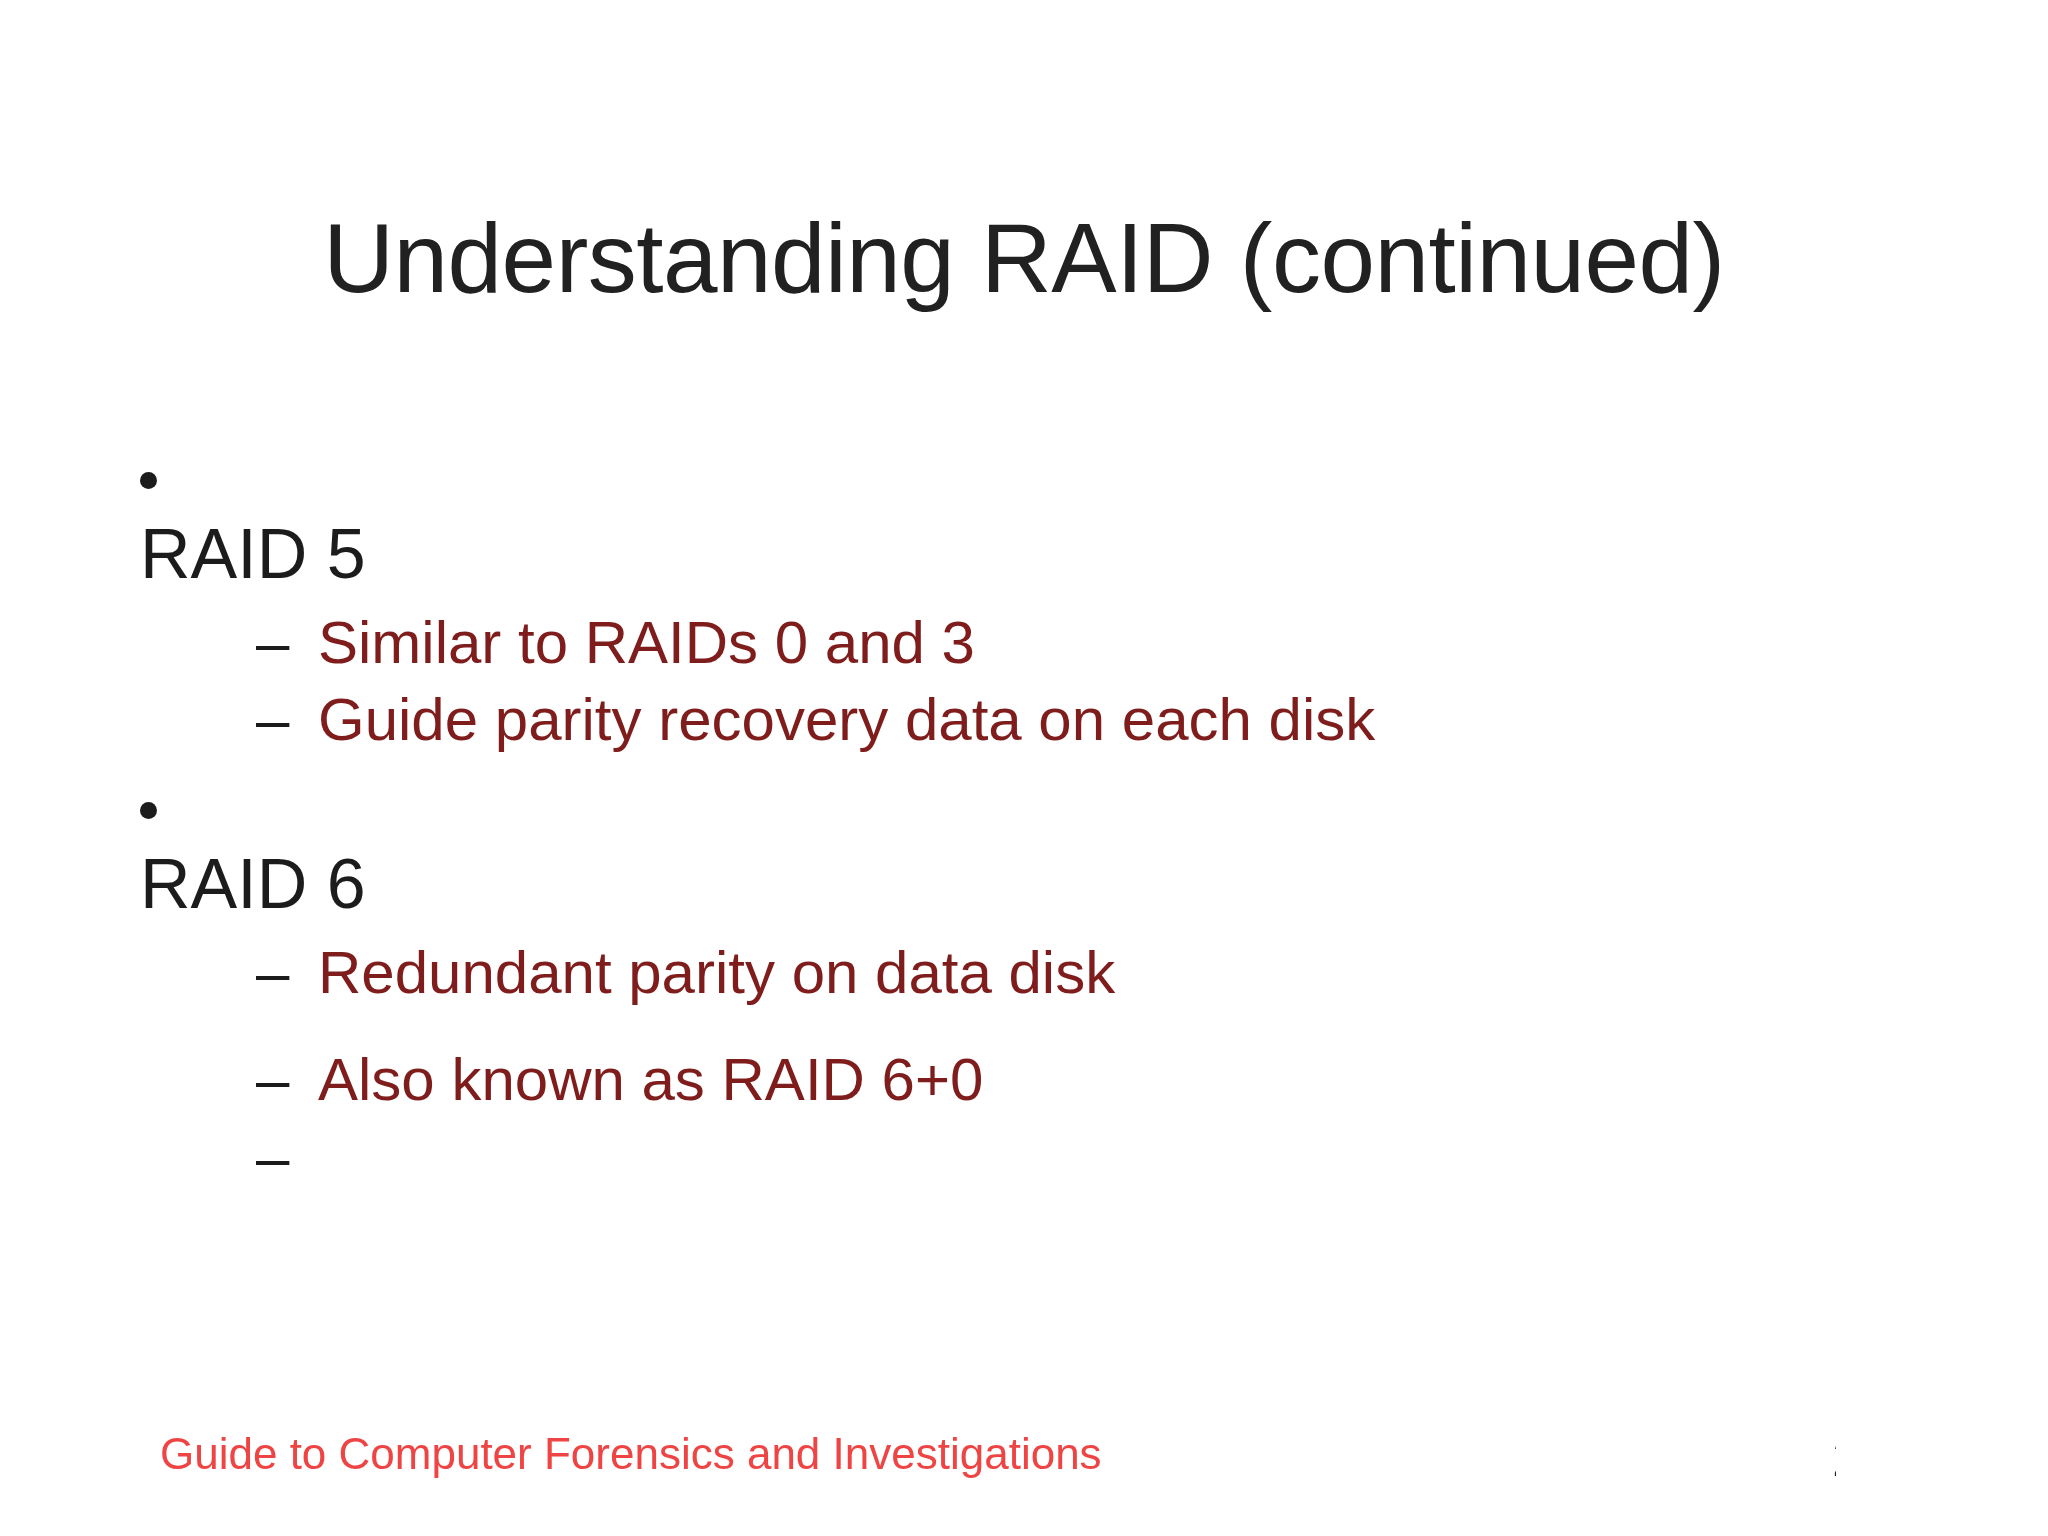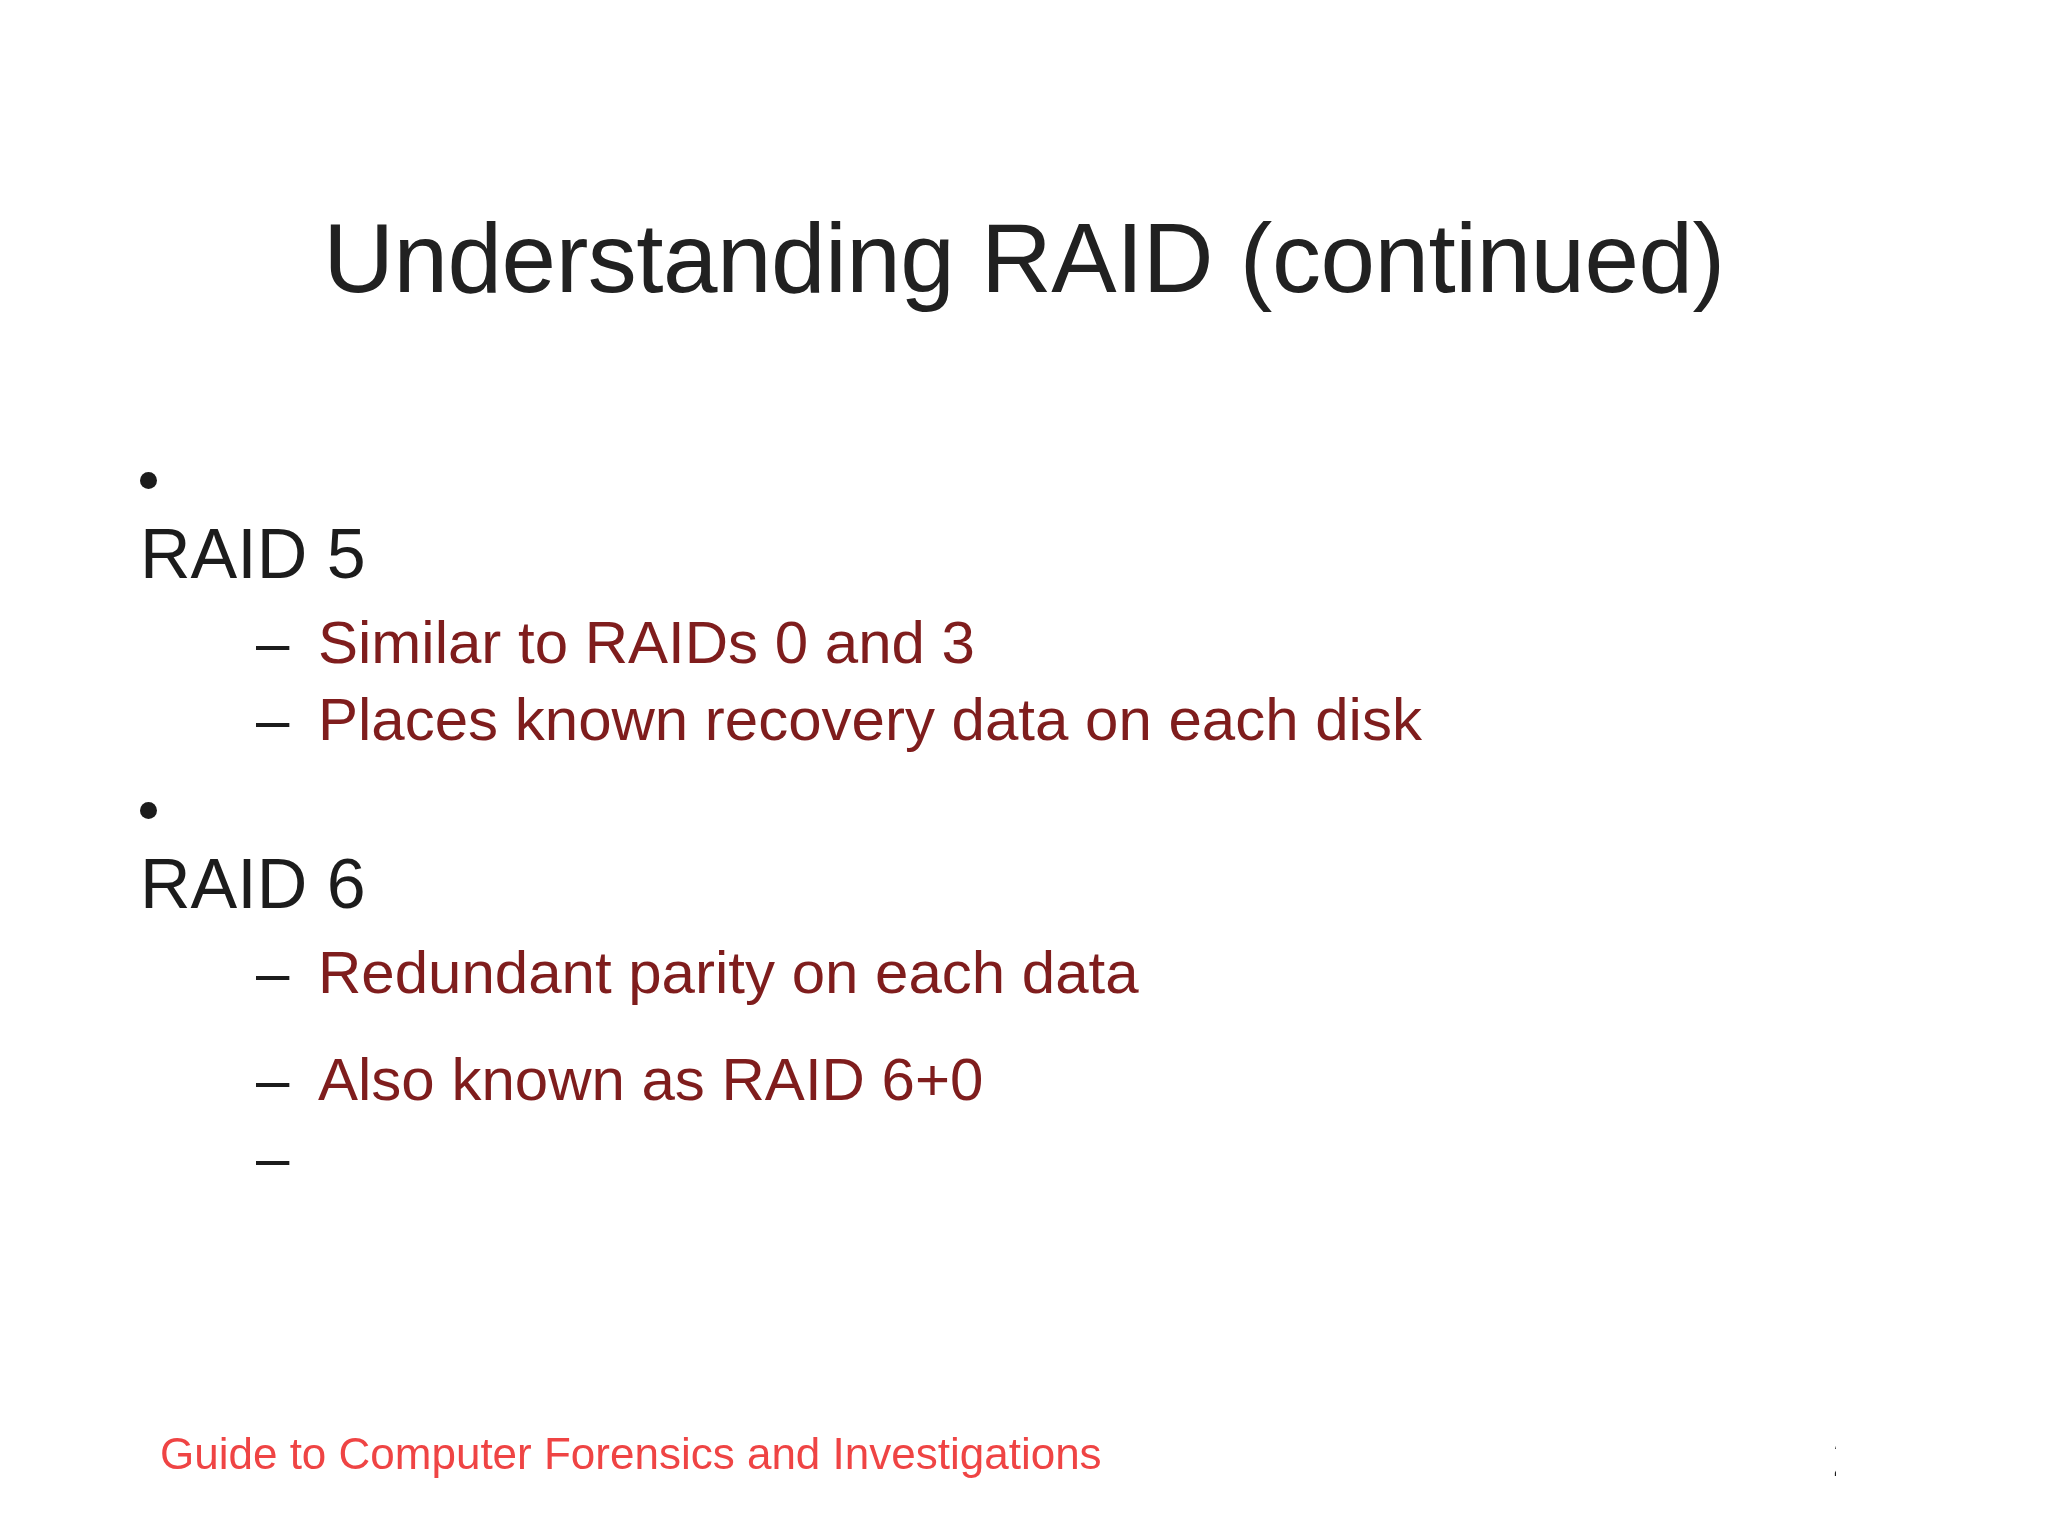--- a/index.html
+++ b/index.html
@@ -156,33 +156,33 @@
     <div class="sp-l1"></div>
 
     <div class="bullet-l2">
       <span class="marker">–</span>
       <span class="text">Similar to RAIDs 0 and 3</span>
     </div>
     <div class="sp-l2"></div>
 
     <div class="bullet-l2">
       <span class="marker">–</span>
-      <span class="text">Places known recovery data on each disk</span>
+      <span class="text">Guide parity recovery data on each disk</span>
     </div>
     <div class="sp-group"></div>
 
     <div class="bullet-l1">
       <span class="marker"><span class="dot"></span></span>
       <span class="text">RAID 6</span>
     </div>
     <div class="sp-l1"></div>
 
     <div class="bullet-l2">
       <span class="marker">–</span>
-      <span class="text">Redundant parity on each data</span>
+      <span class="text">Redundant parity on data disk</span>
     </div>
     <div class="sp-group"></div>
 
     <div class="sp-l1"></div>
 
     <div class="bullet-l2">
       <span class="marker">–</span>
       <span class="text">Also known as RAID 6+0</span>
     </div>
     <div class="sp-l2"></div>

